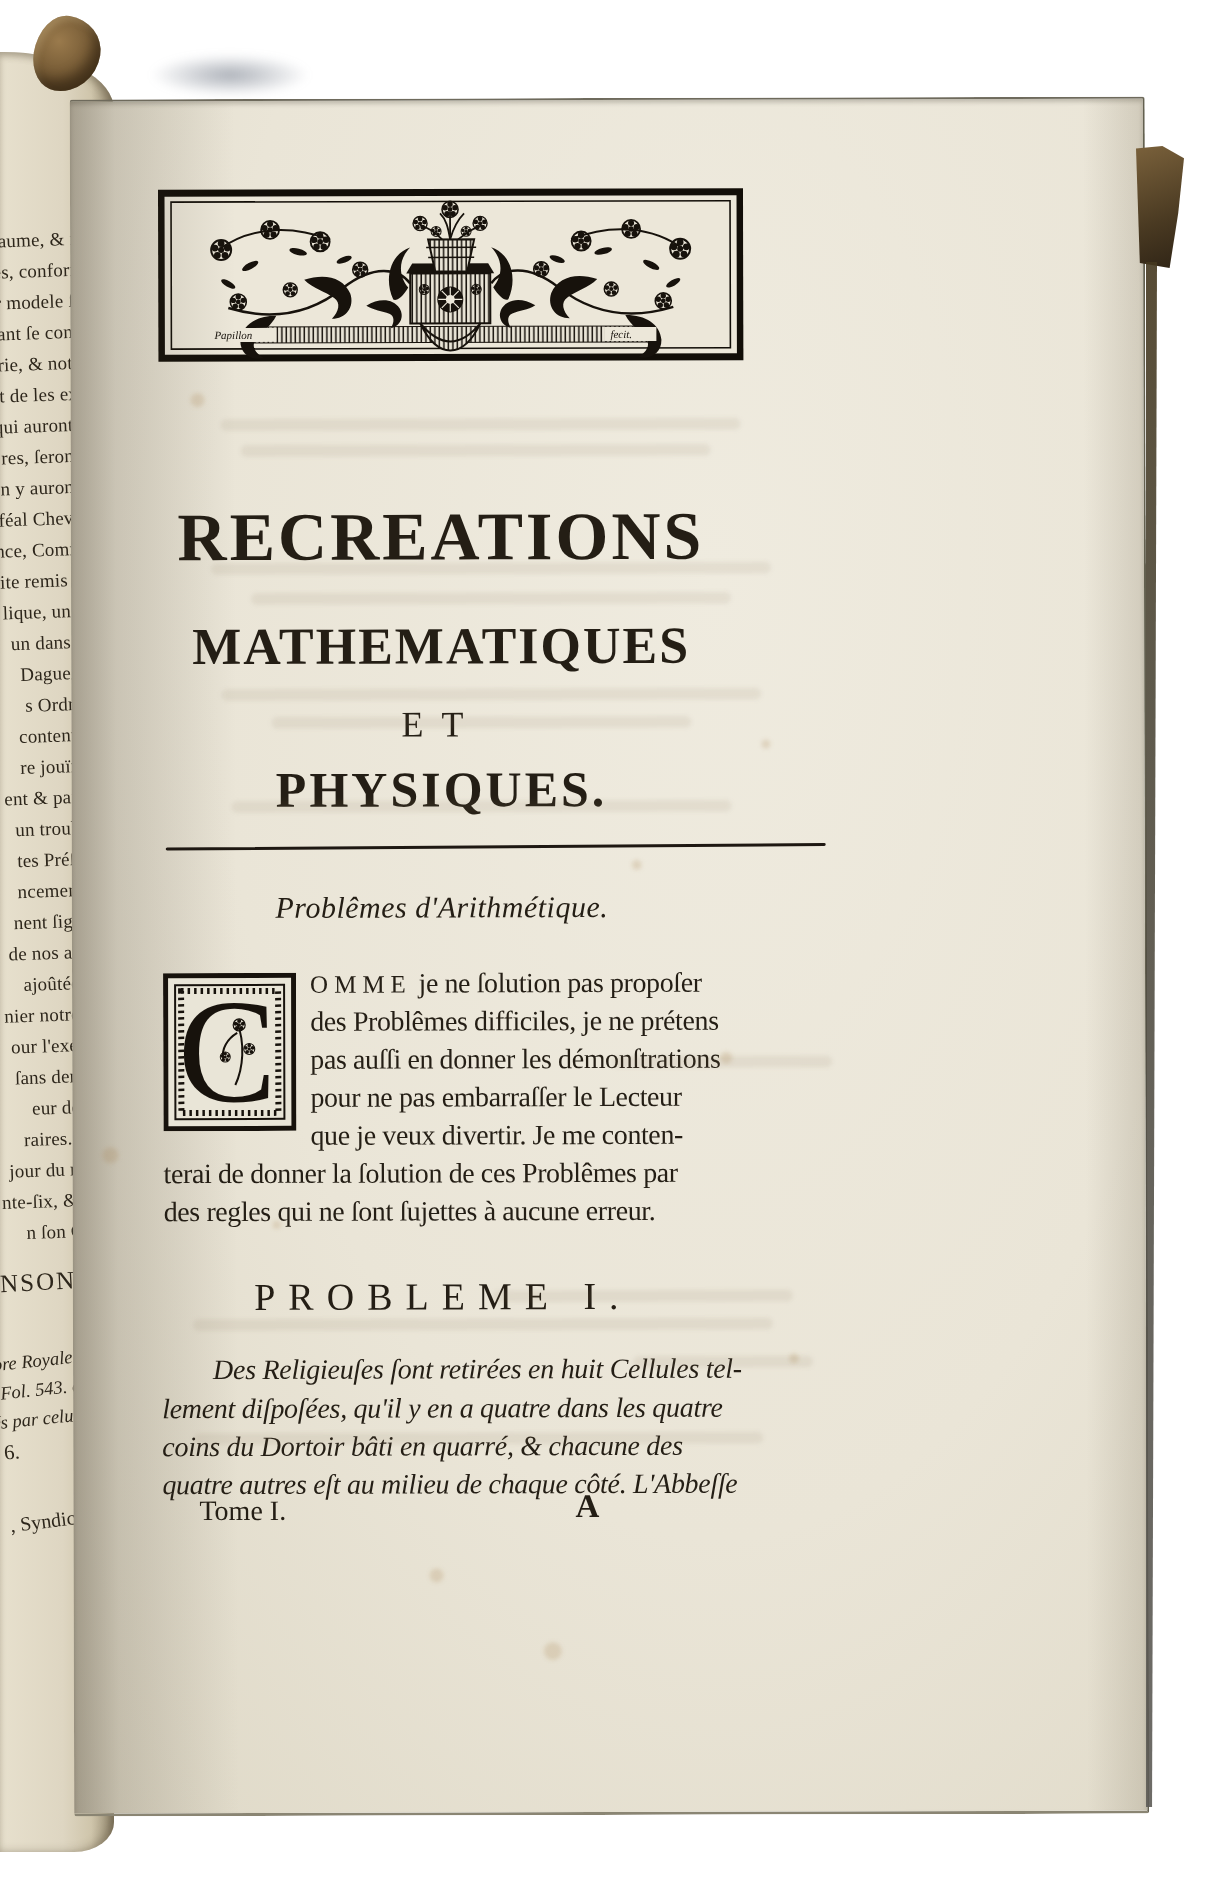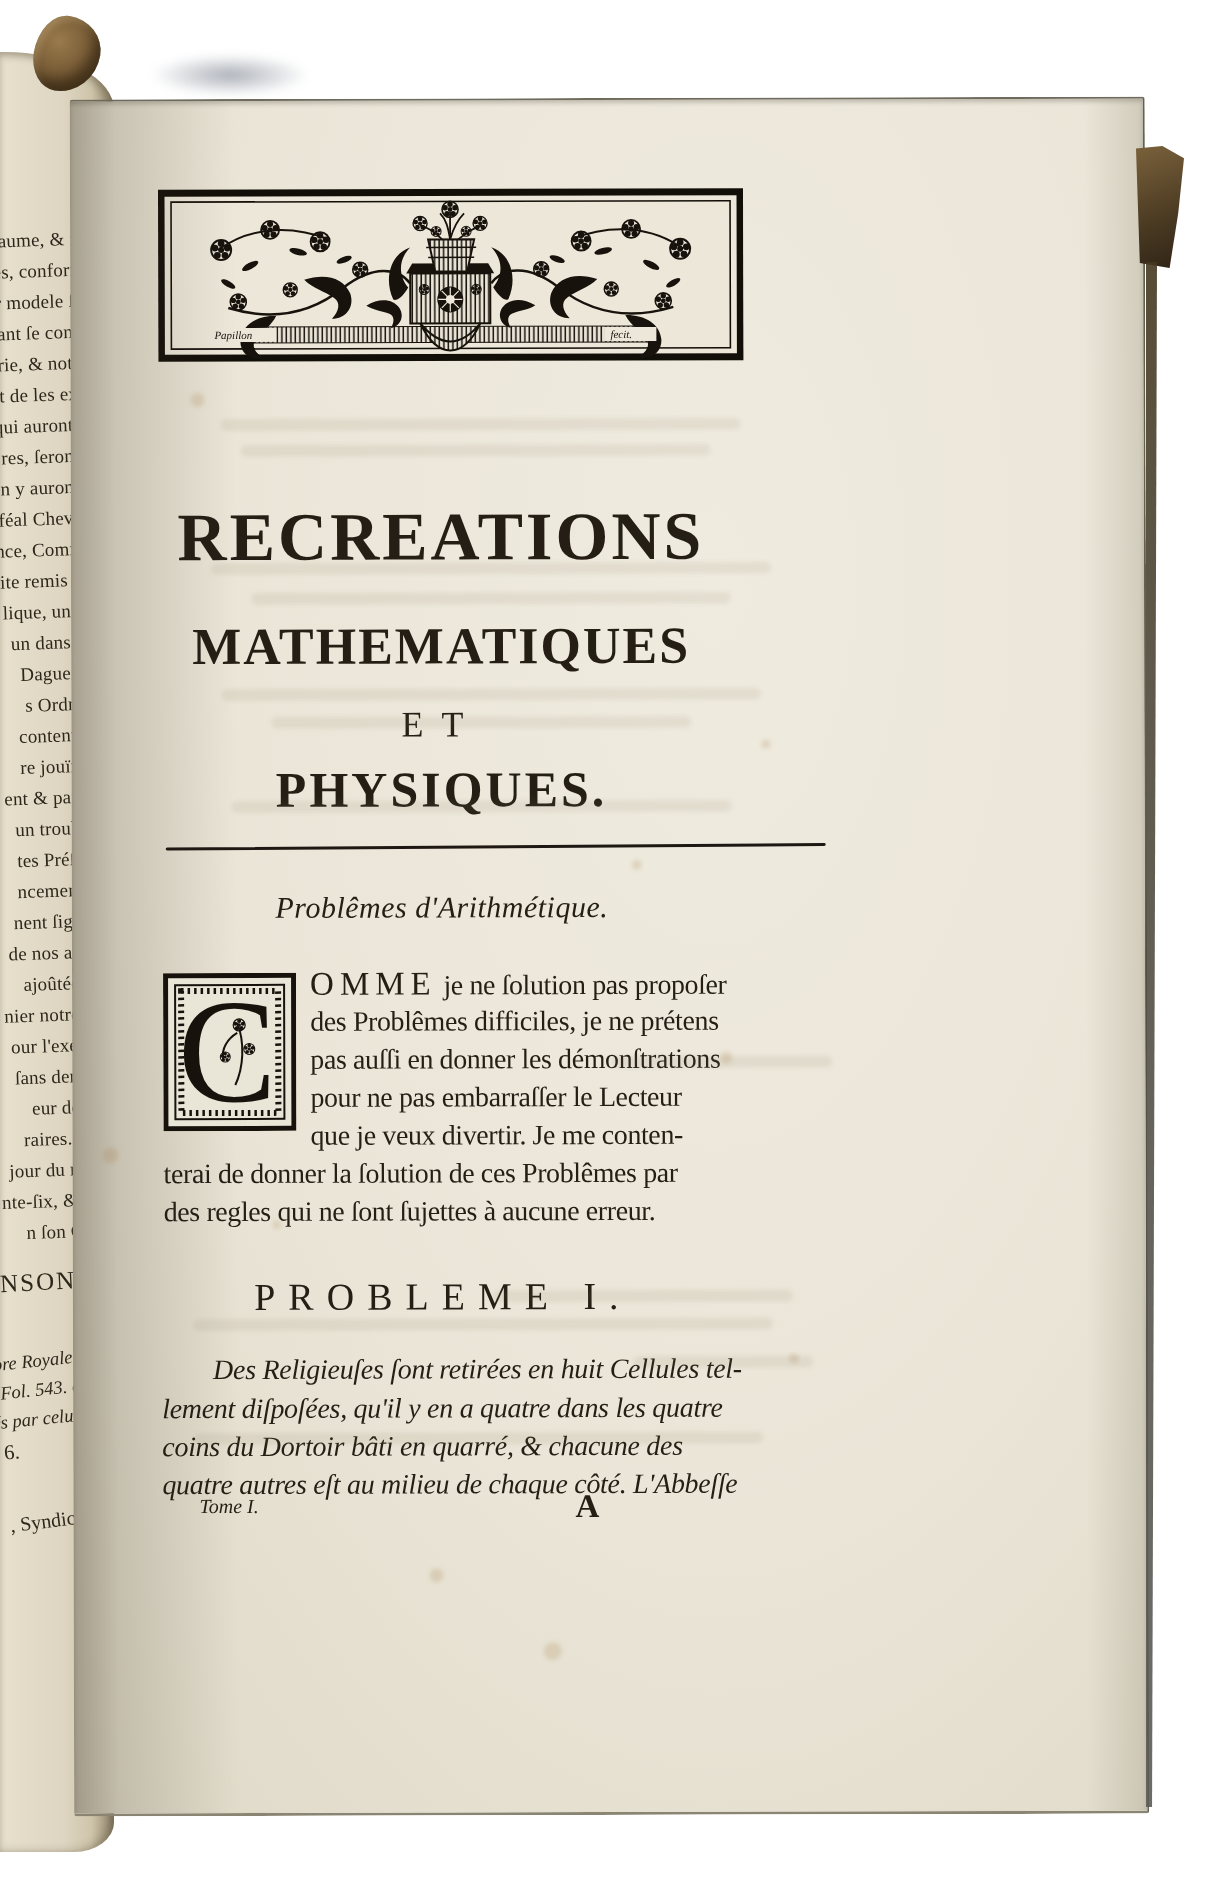--- a/index.html
+++ b/index.html
@@ -58,30 +58,30 @@
   .hp{position:absolute;left:88px;top:87px;width:585px;height:175px;}
   .title{position:absolute;left:20px;width:700px;text-align:center;white-space:nowrap;line-height:1;}
   .t1{top:402px;font-size:68px;font-weight:700;letter-spacing:3px;}
   .t2{top:520px;font-size:52px;font-weight:700;letter-spacing:2px;}
   .t3{top:606px;font-size:36px;font-weight:400;letter-spacing:18px;}
   .t4{top:664px;font-size:50px;font-weight:700;letter-spacing:3px;}
   .rule{position:absolute;left:94px;top:745px;width:660px;height:3px;background:#1e1812;transform:rotate(-0.25deg);border-radius:2px;}
   .sect{position:absolute;left:20px;top:790px;width:700px;text-align:center;font-style:italic;font-size:30px;letter-spacing:.5px;}
   .dropcap{position:absolute;left:91px;top:872px;width:133px;height:158px;}
   .bl{position:absolute;white-space:nowrap;font-size:28px;letter-spacing:-0.4px;line-height:38px;color:var(--ink);}
-  .caps{font-size:33px;letter-spacing:6px;}
+  .caps{font-size:25px;letter-spacing:6px;}
   .list{position:absolute;}
   .list .bl{position:static;display:block;}
   .intro-ind{top:902px;left:238px;}
   .intro-full{top:1054px;left:91px;}
   .itl{font-style:italic;letter-spacing:-0.3px;}
   .prob-head{position:absolute;left:20px;top:1174px;width:700px;text-align:center;font-size:38px;letter-spacing:13px;white-space:nowrap;}
   .prob-first{top:1250px;left:140px;}
   .prob-lines{top:1289px;left:89px;}
-  .tome{position:absolute;left:126px;top:1394px;font-style:italic;font-size:20px;}
+  .tome{position:absolute;left:126px;top:1394px;font-size:28px;}
   .sig{position:absolute;left:502px;top:1388px;font-size:33px;font-weight:700;}
   .ghost{position:absolute;height:12px;background:rgba(125,108,74,.10);filter:blur(2px);border-radius:6px;pointer-events:none;}
   .spot{position:absolute;border-radius:50%;background:rgba(158,120,66,.20);filter:blur(2px);pointer-events:none;}
   
   .board-top{
     position:absolute;left:1136px;top:146px;width:48px;height:122px;
     background:linear-gradient(160deg,#7a613b,#4a3a22 60%,#2f2416);
     clip-path:polygon(0 2%,55% 0,100% 10%,88% 55%,70% 100%,8% 96%);
   }
   .edge-sliver{

